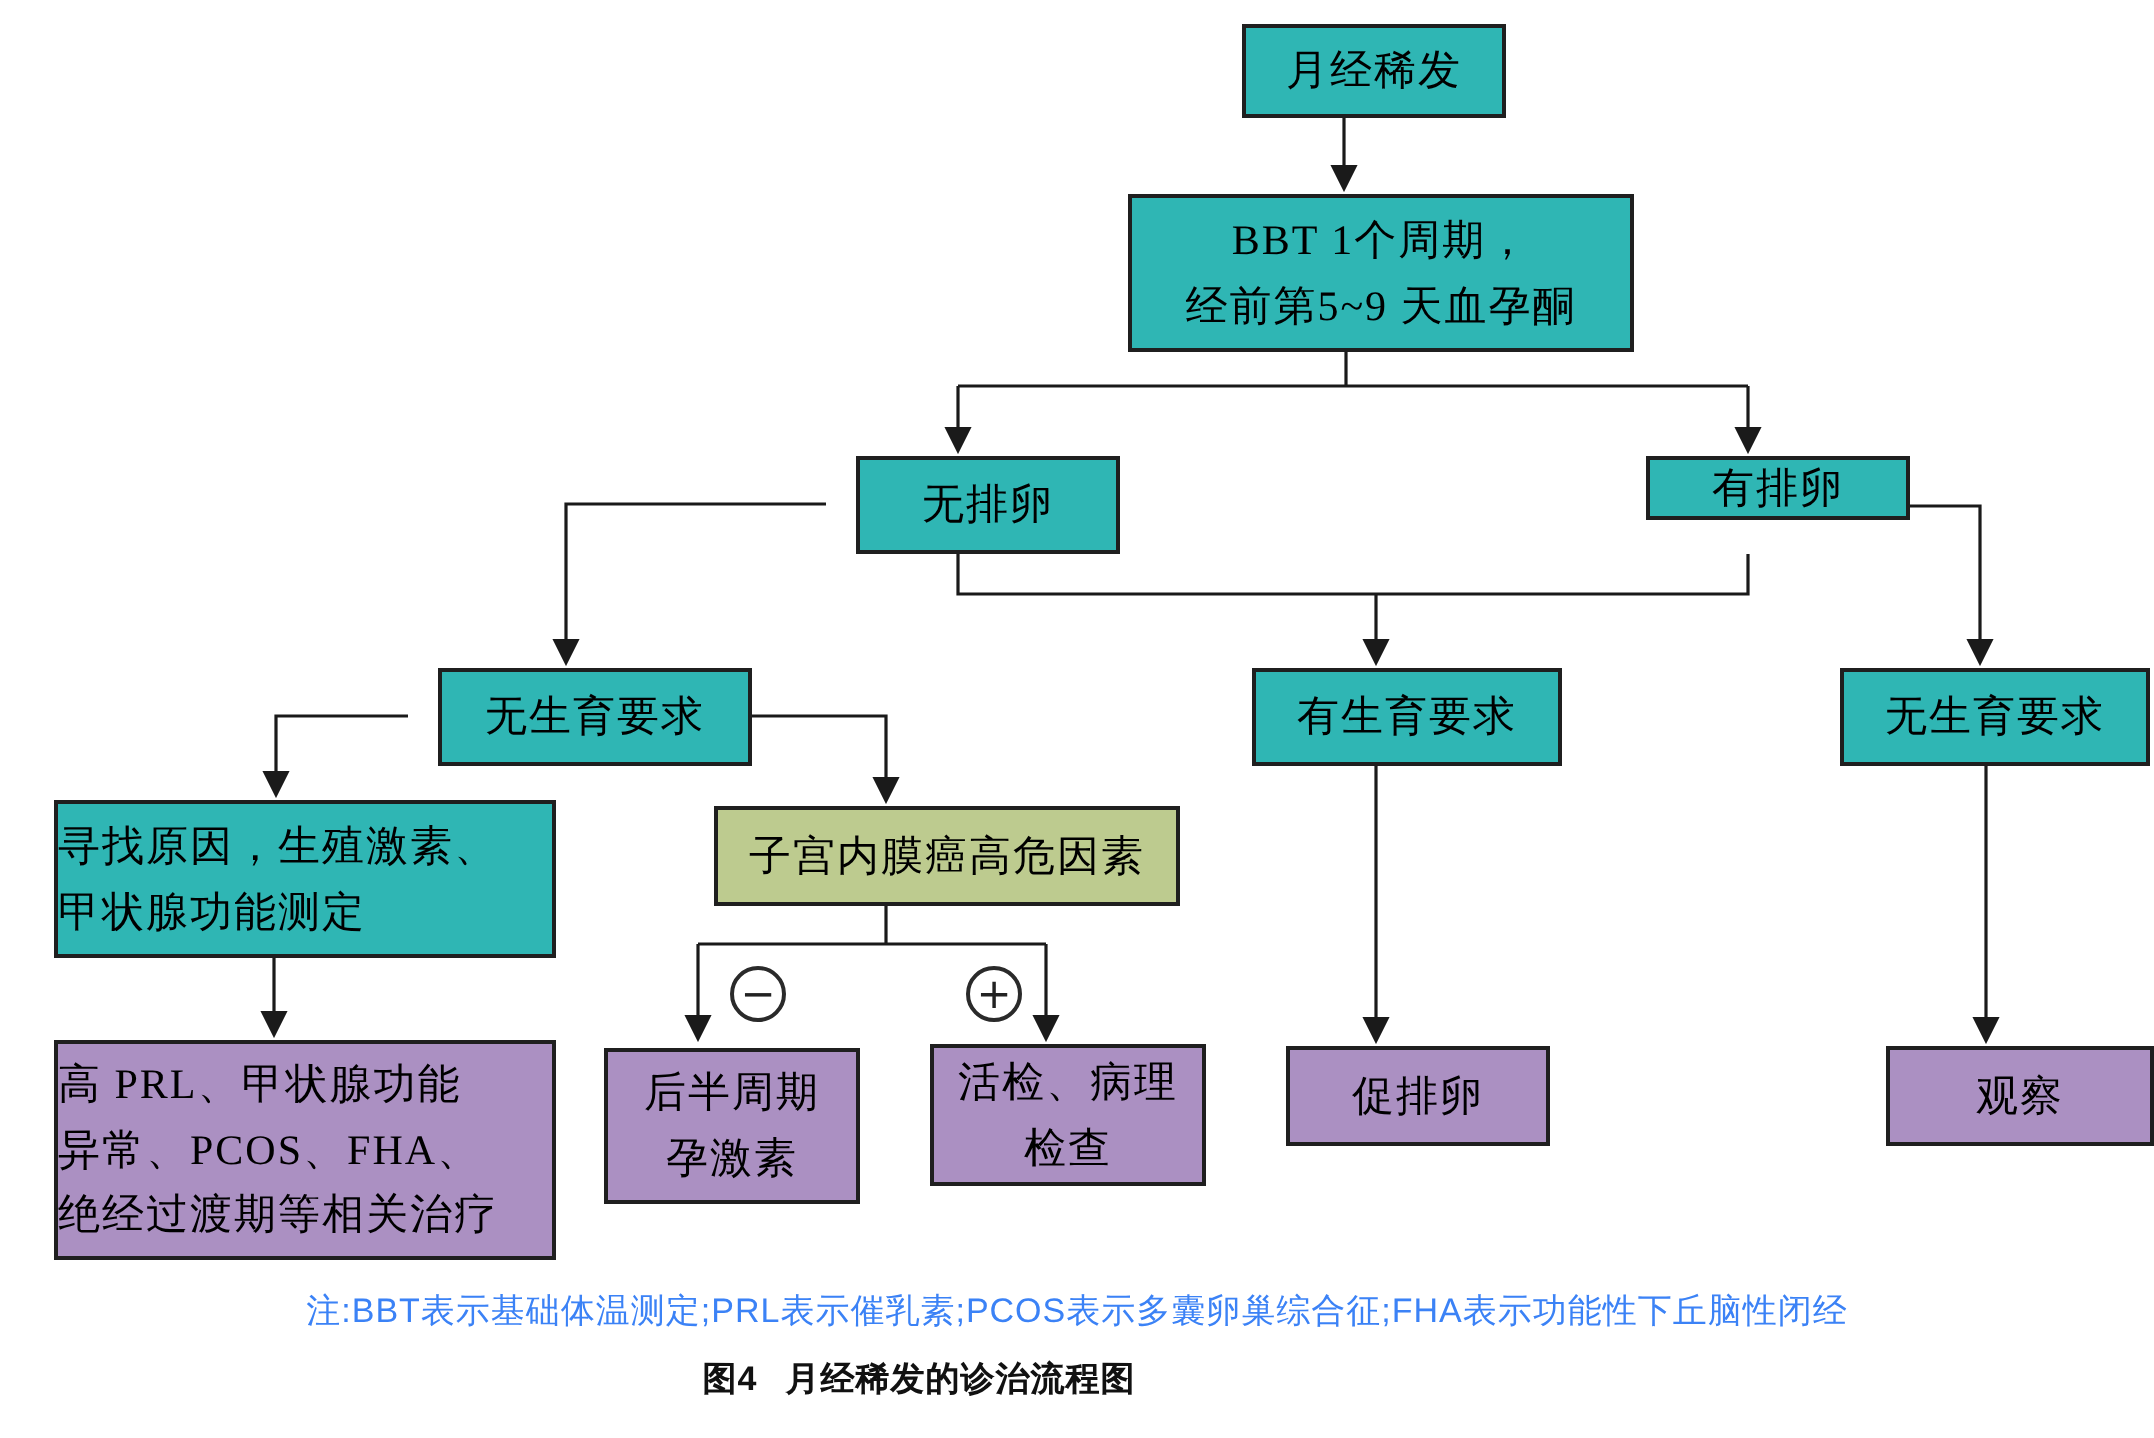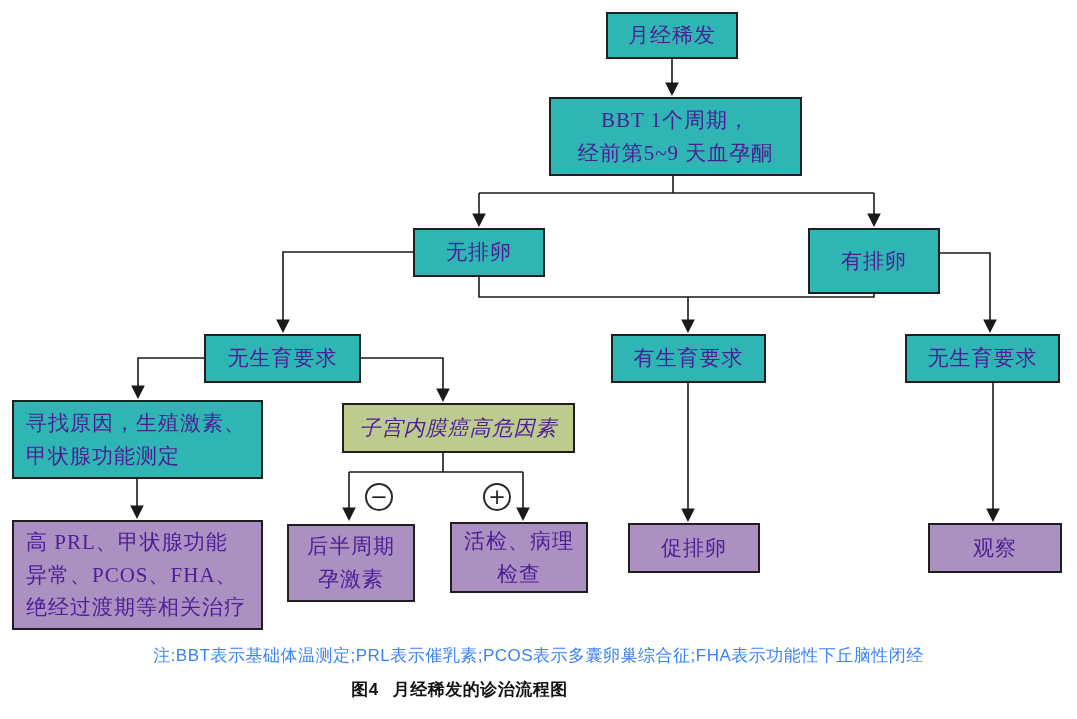--- a/index.html
+++ b/index.html
@@ -12,30 +12,31 @@
   }
   #wires{position:absolute;left:0;top:0;width:1077px;height:719px;}
   .node{
     position:absolute;
     box-sizing:border-box;
     border:2px solid #1f1f1f;
     display:flex;
     align-items:center;
     justify-content:center;
     text-align:center;
-    color:#4c1d95;
+    color:#000000;
     font-size:21px;
     letter-spacing:1px;
     line-height:1.55;
     white-space:pre-line;
+    margin-left:15px;
   }
   .teal{background:var(--teal,#2fb6b4);}
   .purple{background:var(--purple,#ab90c2);}
-  .green{background:var(--green,#bdcb8f);font-style:italic;}
-  .align-left{justify-content:flex-start;text-align:left;padding-left:12px;padding-right:6px;}
+  .green{background:var(--green,#bdcb8f);}
+  .align-left{justify-content:flex-start;text-align:left;padding-right:6px;}
   .branch-circle{
     position:absolute;
     box-sizing:border-box;
     width:28px;height:28px;
     border:2px solid #2a2a2a;
     border-radius:50%;
     background:#ffffff;
     display:flex;align-items:center;justify-content:center;
     font-size:21px;line-height:1;color:#222;
     font-family:"DejaVu Sans",sans-serif;
@@ -102,21 +103,21 @@
     <path d="M993,383 V520" marker-end="url(#arw)"></path>
   </svg>
 
   <div class="node teal" style="left:606px;top:12px;width:132px;height:47px">月经稀发</div>
 
   <div class="node teal" style="left:549px;top:97px;width:253px;height:79px">BBT 1个周期，
 经前第5~9 天血孕酮</div>
 
   <div class="node teal" style="left:413px;top:228px;width:132px;height:49px">无排卵</div>
 
-  <div class="node teal" style="left:808px;top:228px;width:132px;height:66px">有排卵</div>
+  <div class="node teal" style="left:808px;top:228px;width:132px;height:32px">有排卵</div>
 
   <div class="node teal" style="left:204px;top:334px;width:157px;height:49px">无生育要求</div>
 
   <div class="node teal" style="left:611px;top:334px;width:155px;height:49px">有生育要求</div>
 
   <div class="node teal" style="left:905px;top:334px;width:155px;height:49px">无生育要求</div>
 
   <div class="node teal align-left" style="left:12px;top:400px;width:251px;height:79px">寻找原因，生殖激素、
 甲状腺功能测定</div>
 

